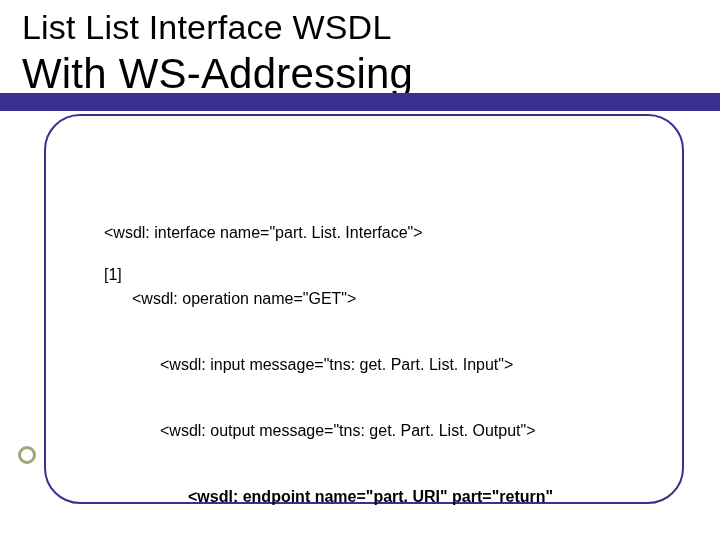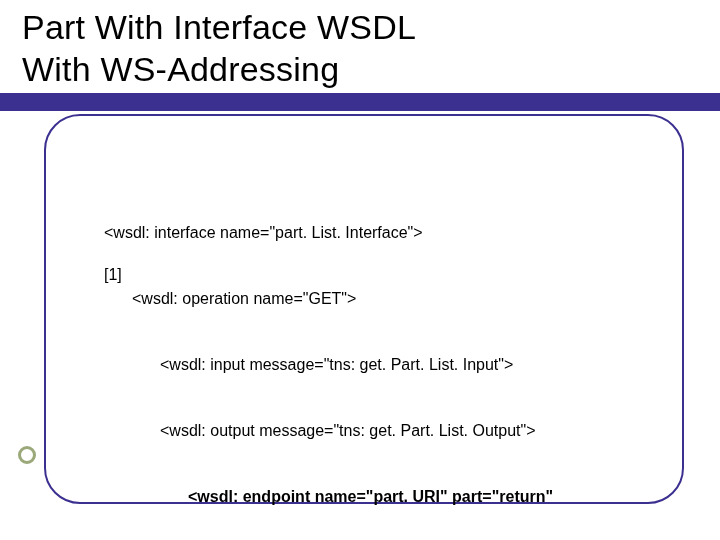--- a/index.html
+++ b/index.html
@@ -23,21 +23,21 @@
     top: 8px;
     font-size: 34px;
     color: #000;
     font-weight: 400;
     letter-spacing: 0.2px;
   }
   .title-line2 {
     position: absolute;
     left: 22px;
     top: 50px;
-    font-size: 34px;
+    font-size: 42px;
     color: #000;
     font-weight: 400;
     letter-spacing: 0.2px;
   }
   .purple-bar {
     position: absolute;
     left: 0;
     right: 0;
     top: 93px;
     height: 16px;
@@ -93,21 +93,21 @@
     font-family: Arial, Helvetica, sans-serif;
     color: #000;
   }
   .row { display: block; height: 22px; }
 </style>
 </head>
 <body>
 
 <div class="slide">
 
-  <div class="title-line1">Part With Interface WSDL</div>
+  <div class="title-line1">List List Interface WSDL</div>
   <div class="title-line2">With WS-Addressing</div>
 
   <div class="purple-bar"></div>
   <div class="purple-underline"></div>
 
   <div class="content-frame"></div>
 
   <div class="bullet"></div>
 
   <div class="marker">[1]</div>

